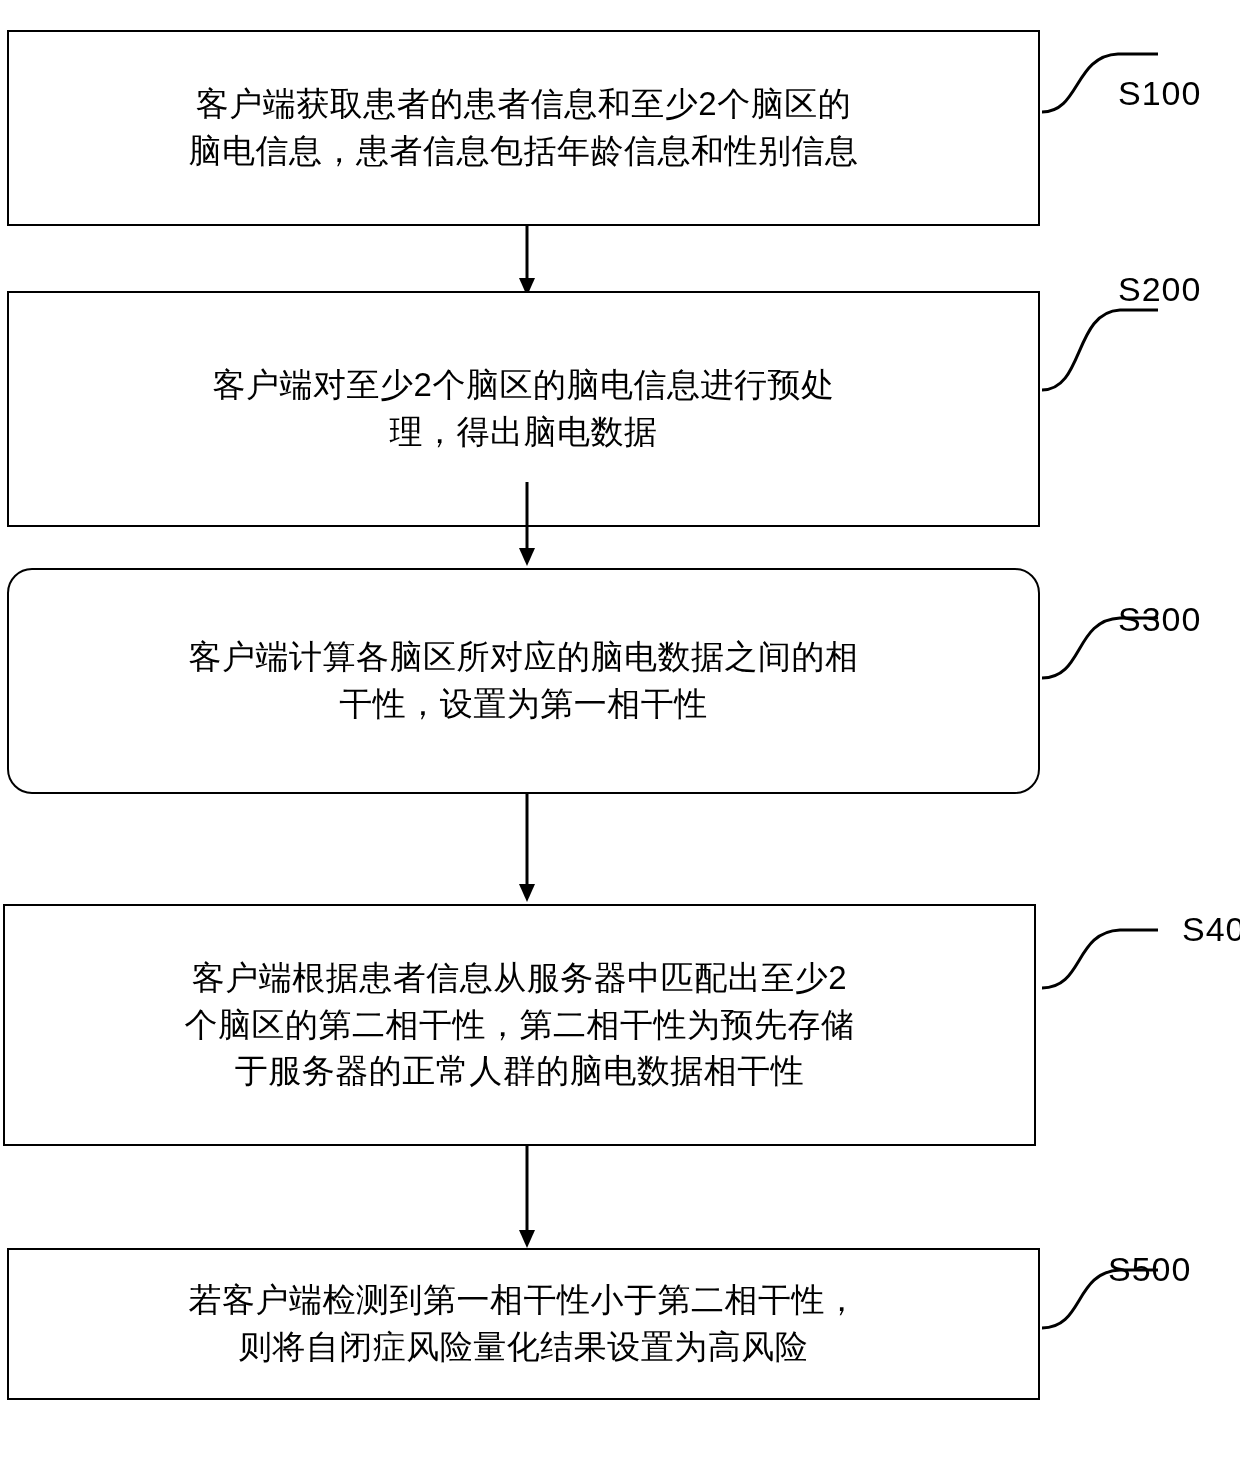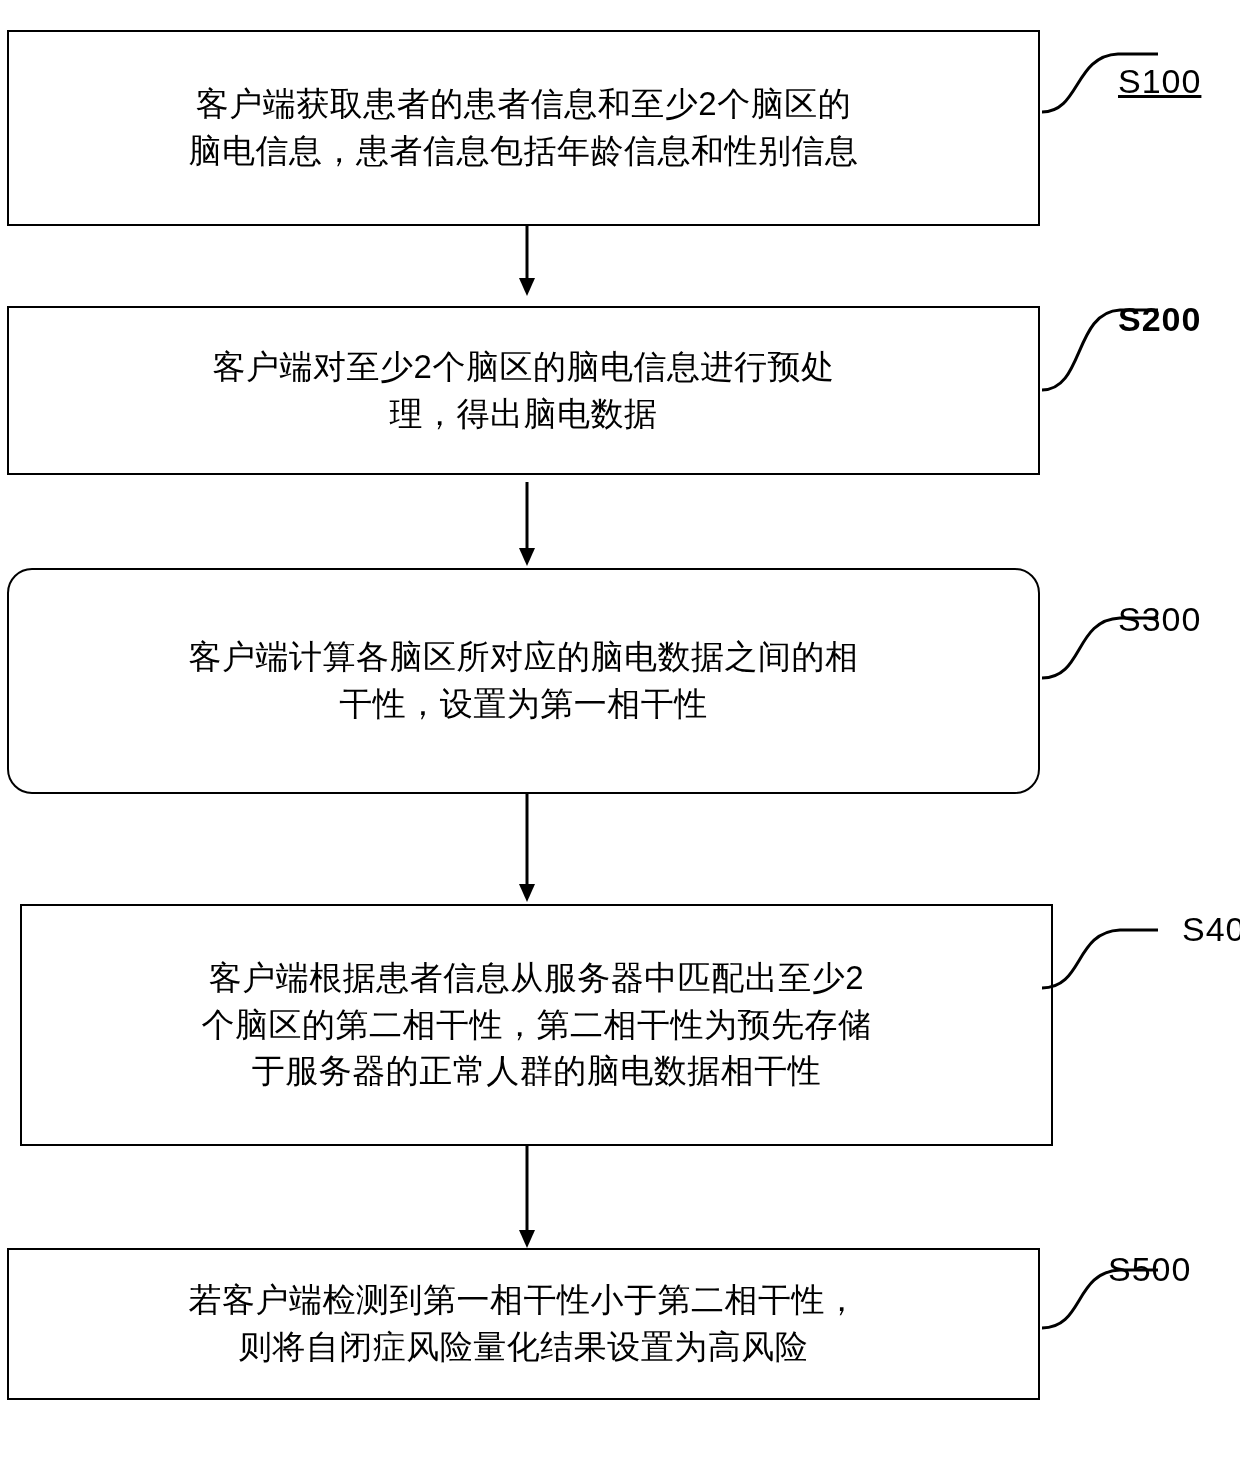--- a/index.html
+++ b/index.html
@@ -58,56 +58,56 @@
 
 <div class="flow">
 
   <div class="node" style="left:7px; top:30px; width:1033px; height:196px;">
     <div class="node-text">客户端获取患者的患者信息和至少2个脑区的
 脑电信息，患者信息包括年龄信息和性别信息</div>
   </div>
   <svg class="leader" style="left:1040px; top:40px; width:120px; height:80px;" viewBox="0 0 120 80">
     <path d="M2 72 C 40 72, 34 16, 78 14 L 118 14" fill="none" stroke="#000000" stroke-width="3"></path>
   </svg>
-  <div class="step-label" style="left:1118px; top:62px;text-decoration:underline;">S100</div>
+  <div class="step-label" style="left:1118px; top:74px;">S100</div>
 
   <svg class="connector" style="left:510px; top:226px; width:34px; height:72px;" viewBox="0 0 34 72">
     <line x1="17" y1="0" x2="17" y2="56" stroke="#000000" stroke-width="3"></line>
     <polygon points="17,70 9,52 25,52" fill="#000000"></polygon>
   </svg>
 
-  <div class="node" style="left:7px; top:306px; width:1033px; height:169px;">
+  <div class="node" style="left:7px; top:291px; width:1033px; height:236px;">
     <div class="node-text">客户端对至少2个脑区的脑电信息进行预处
 理，得出脑电数据</div>
   </div>
   <svg class="leader" style="left:1040px; top:290px; width:120px; height:110px;" viewBox="0 0 120 110">
     <path d="M2 100 C 44 100, 34 22, 80 20 L 118 20" fill="none" stroke="#000000" stroke-width="3"></path>
   </svg>
-  <div class="step-label" style="left:1118px; top:300px;font-weight:bold;">S200</div>
+  <div class="step-label" style="left:1118px; top:270px;">S200</div>
 
   <svg class="connector" style="left:510px; top:482px; width:34px; height:86px;" viewBox="0 0 34 86">
     <line x1="17" y1="0" x2="17" y2="70" stroke="#000000" stroke-width="3"></line>
     <polygon points="17,84 9,66 25,66" fill="#000000"></polygon>
   </svg>
 
   <div class="node" style="left:7px; top:568px; width:1033px; height:226px;border-radius:25px;">
     <div class="node-text">客户端计算各脑区所对应的脑电数据之间的相
 干性，设置为第一相干性</div>
   </div>
   <svg class="leader" style="left:1040px; top:600px; width:120px; height:90px;" viewBox="0 0 120 90">
     <path d="M2 78 C 44 78, 34 20, 80 18 L 118 18" fill="none" stroke="#000000" stroke-width="3"></path>
   </svg>
   <div class="step-label" style="left:1118px; top:600px;text-align:center;">S300</div>
 
   <svg class="connector" style="left:510px; top:794px; width:34px; height:110px;" viewBox="0 0 34 110">
     <line x1="17" y1="0" x2="17" y2="94" stroke="#000000" stroke-width="3"></line>
     <polygon points="17,108 9,90 25,90" fill="#000000"></polygon>
   </svg>
 
-  <div class="node" style="left:20px; top:904px; width:1033px; height:242px;">
+  <div class="node" style="left:3px; top:904px; width:1033px; height:242px;">
     <div class="node-text">客户端根据患者信息从服务器中匹配出至少2
 个脑区的第二相干性，第二相干性为预先存储
 于服务器的正常人群的脑电数据相干性</div>
   </div>
   <svg class="leader" style="left:1040px; top:910px; width:120px; height:90px;" viewBox="0 0 120 90">
     <path d="M2 78 C 44 78, 34 22, 80 20 L 118 20" fill="none" stroke="#000000" stroke-width="3"></path>
   </svg>
   <div class="step-label" style="left:1182px; top:910px;">S400</div>
 
   <svg class="connector" style="left:510px; top:1146px; width:34px; height:104px;" viewBox="0 0 34 104">

